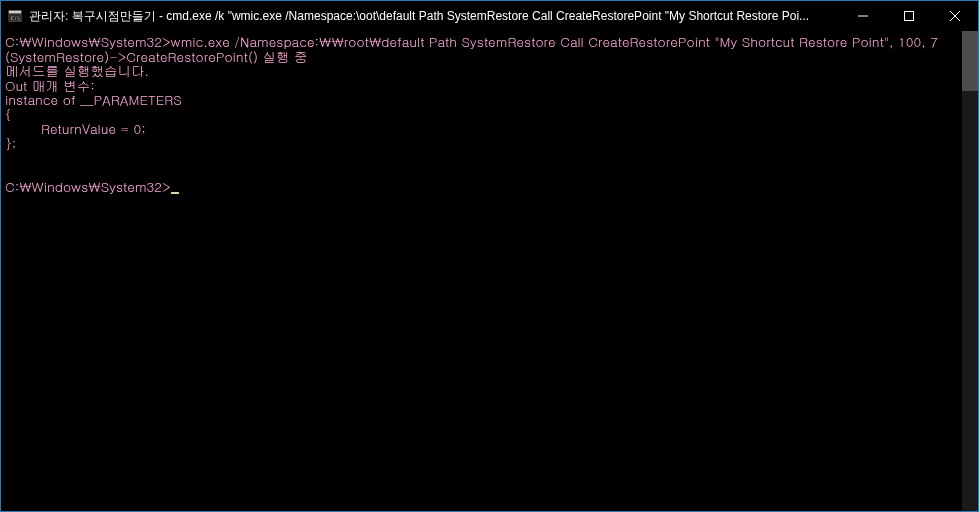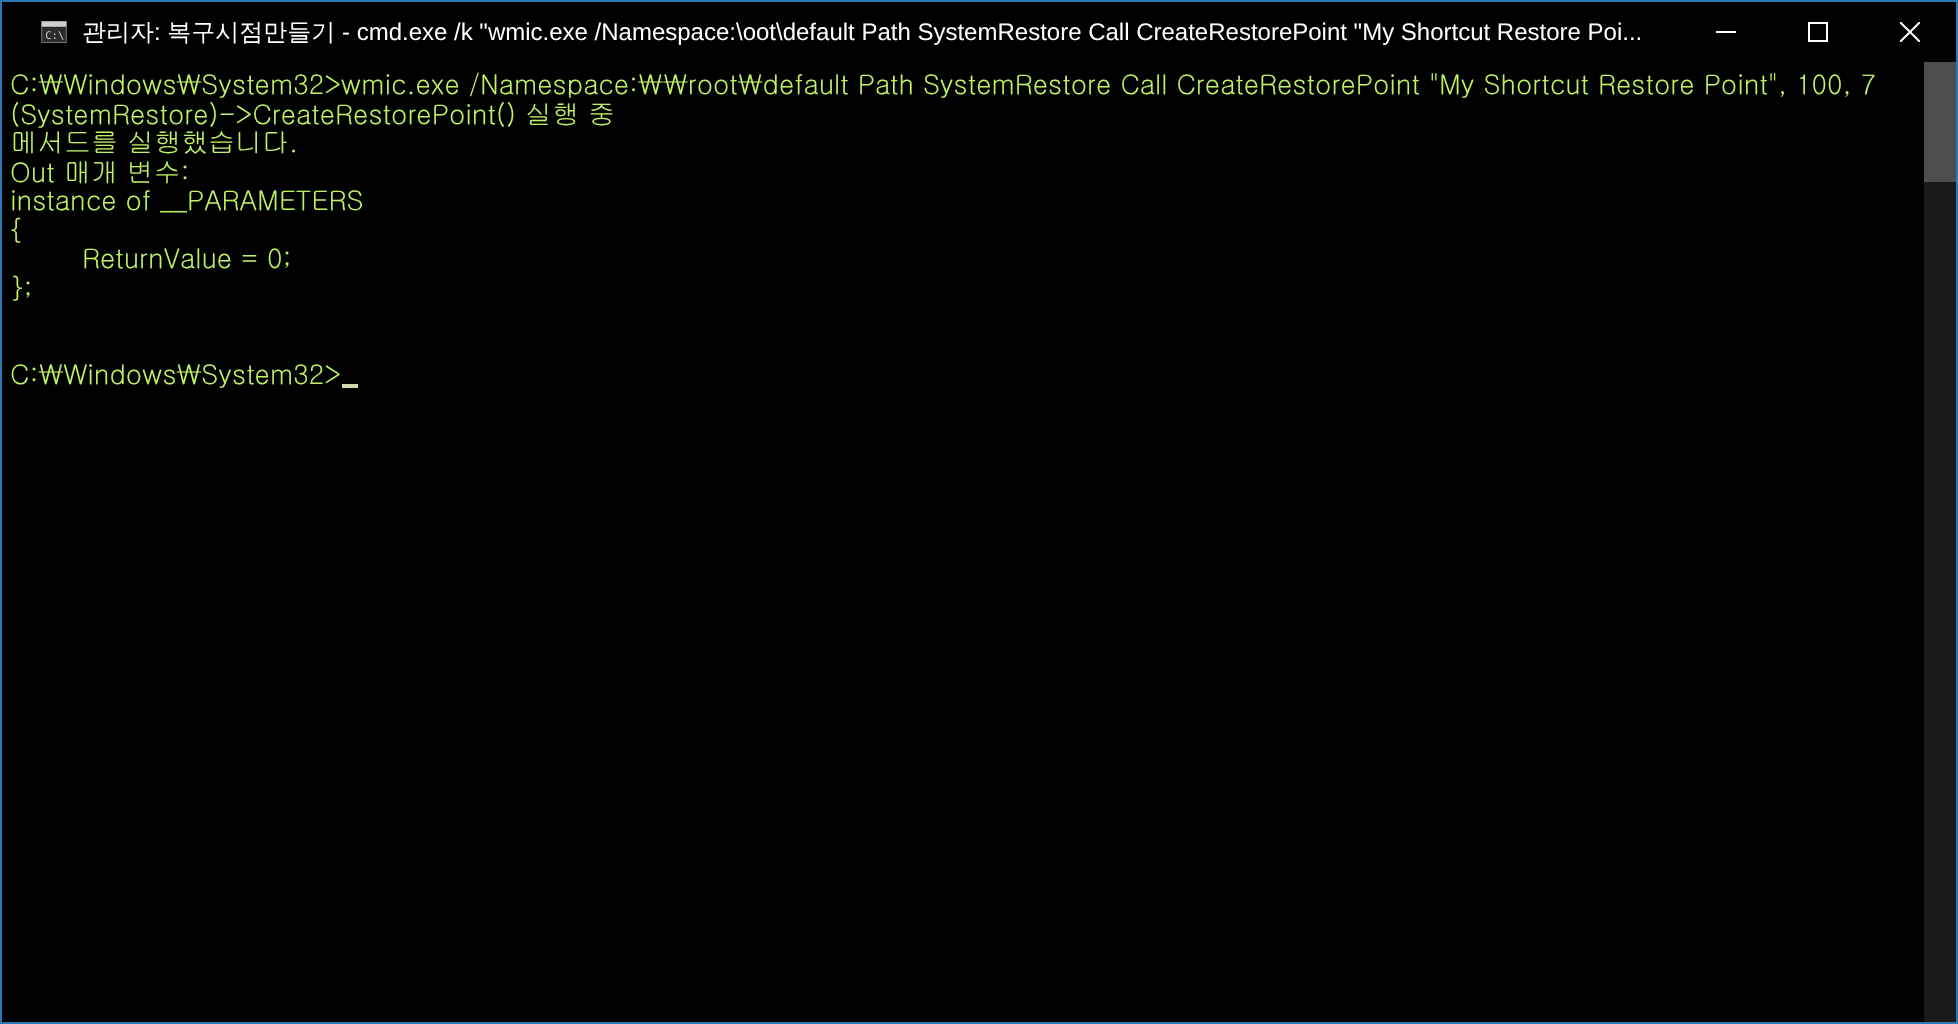--- a/index.html
+++ b/index.html
@@ -23,21 +23,21 @@
       border: 1px solid #2a7ab8;
       display: flex;
       flex-direction: column;
     }
     
     .titlebar {
       height: 30px;
       background: #000000;
       display: flex;
       align-items: center;
-      padding-left: 18px;
+      padding-left: 6px;
       color: #ffffff;
       font-size: 12px;
       user-select: none;
       justify-content: space-between;
     }
     
     .titlebar-icon {
       width: 16px;
       height: 16px;
       margin-right: 6px;
@@ -85,21 +85,21 @@
       background: #000000;
       position: relative;
     }
     
     .terminal-content {
       flex: 1;
       padding: 4px 4px;
       font-family: "Consolas", "MS Gothic", "Gulim", monospace;
       font-size: 13.5px;
       line-height: 14.5px;
-      color: #bef264;
+      color: #f9a8d4;
       white-space: pre-wrap;
       word-break: break-all;
       overflow: hidden;
     }
     
     .cursor {
       display: inline-block;
       width: 8px;
       height: 2px;
       background: #d6d6a8;

